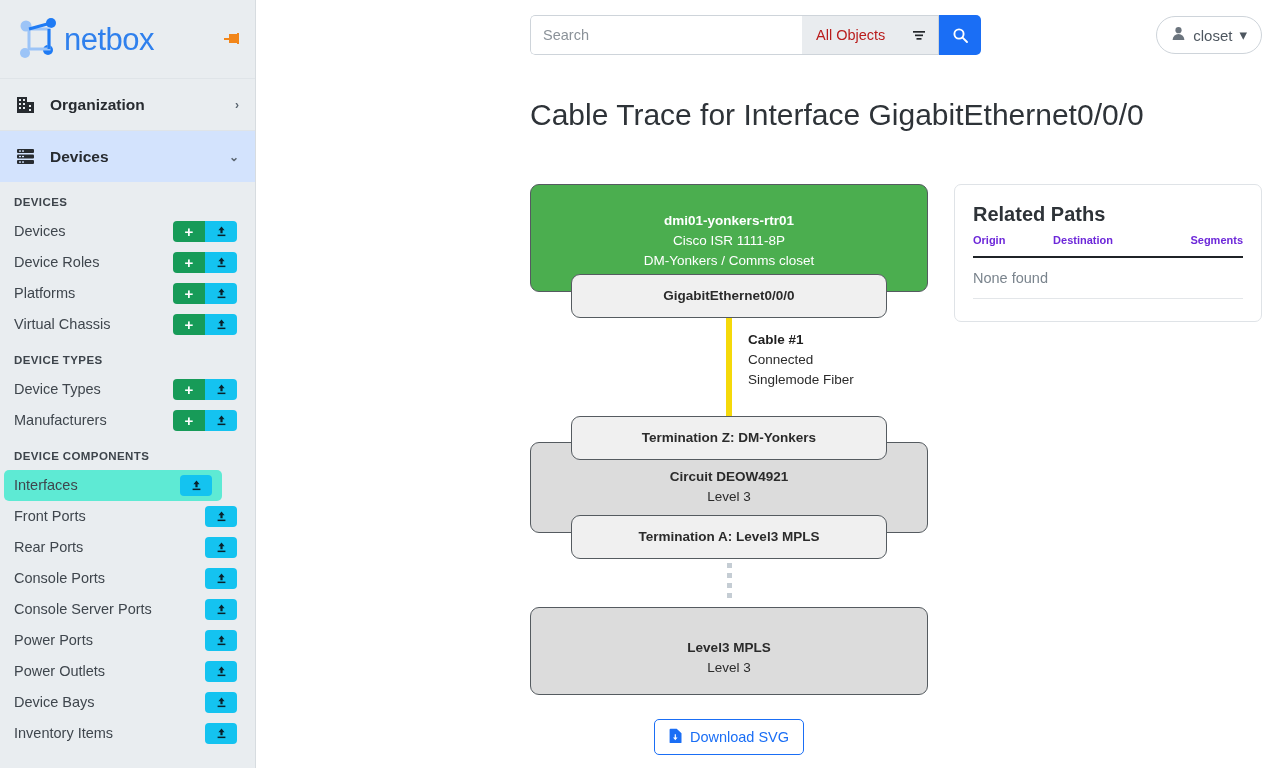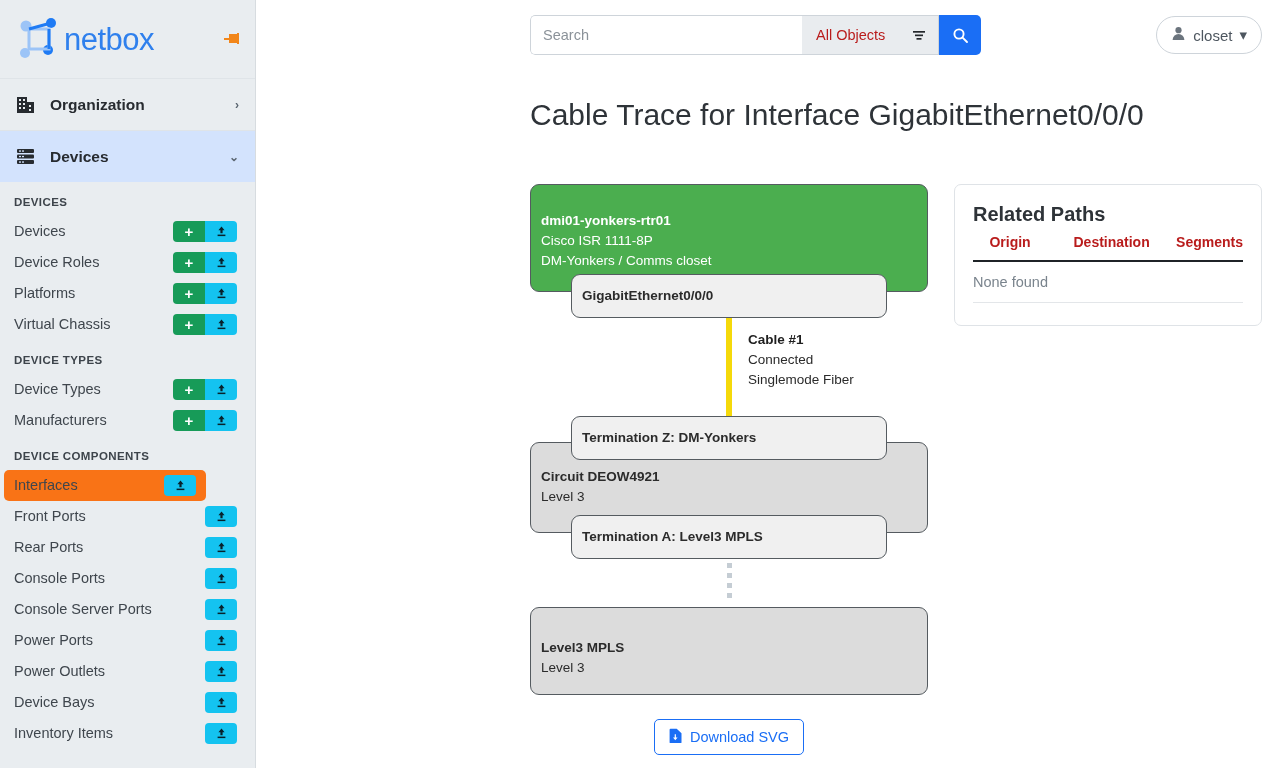--- a/index.html
+++ b/index.html
@@ -72,25 +72,25 @@
     padding-left: 14px;
     position: relative;
   }
   .nav-row .lbl {
     font-size: 14.5px;
     color: #3f464d;
     flex: 1;
     line-height: 1;
   }
   .nav-row.selected {
-    background: #f97316;
+    background: #5eead4;
     border-radius: 5px;
     margin-left: 4px;
     padding-left: 10px;
-    width: 202px;
+    width: 218px;
   }
   .btn-group { display: flex; position: absolute; right: 10px; }
   .mini-btn {
     width: 32px; height: 21px;
     display: flex; align-items: center; justify-content: center;
     color: #ffffff;
     font-size: 12px;
     line-height: 1;
     cursor: pointer;
   }
@@ -178,20 +178,21 @@
   }
 
   .content { display: flex; padding: 30px 18px 0 274px; gap: 26px; align-items: flex-start; }
 
   
   .trace { width: 398px; flex: 0 0 398px; position: relative; }
 
   .node {
     border: 1px solid #555b60;
     border-radius: 9px;
+    text-align: center;
     position: relative;
   }
   .node .t1 { font-weight: 700; font-size: 13.5px; line-height: 1.5; }
   .node .t2 { font-size: 13.5px; line-height: 1.5; }
 
   .device-node {
     background: #4bae4f;
     color: #ffffff;
     padding: 26px 10px 30px;
     height: 108px;
@@ -269,24 +270,24 @@
     flex: 1;
     max-width: 568px;
     border: 1px solid #dfe3e7;
     border-radius: 7px;
     background: #fff;
     padding: 18px 18px 22px;
   }
   .card-title { font-size: 20px; color: #2e3338; font-weight: 700; margin-bottom: 8px; }
   table.rp { width: 100%; border-collapse: collapse; }
   table.rp th {
-    text-align: center;
-    font-size: 14px;
+    text-align: left;
+    font-size: 11px;
     font-weight: 700;
-    color: #b91c1c;
+    color: #6d28d9;
     padding: 0 0 10px 0;
     border-bottom: 2px solid #1f2327;
   }
   table.rp td {
     font-size: 14.5px;
     color: #7a848d;
     padding: 12px 0;
     border-bottom: 1px solid #e3e6e9;
   }
   .col-o { width: 128px; }

